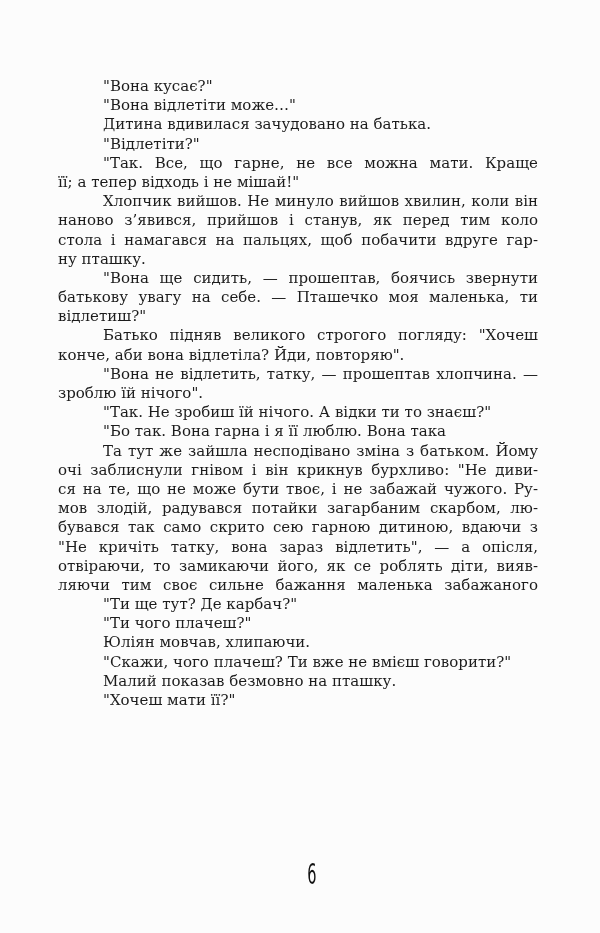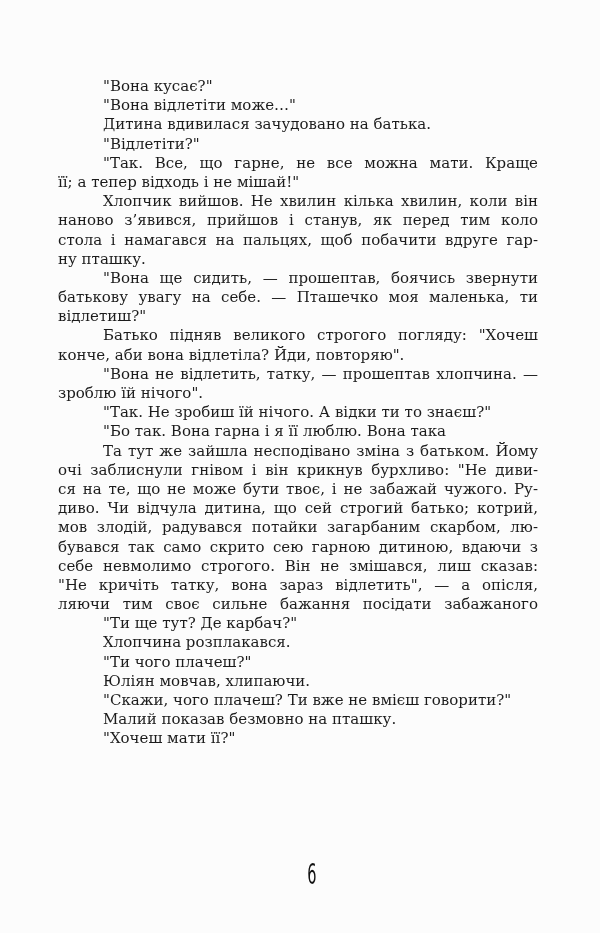--- a/index.html
+++ b/index.html
@@ -59,44 +59,42 @@
 <body>
 
 <div class="book-page">
   <div class="text-block">
       <div class="line i">"Вона кусає?"</div>
       <div class="line i">"Вона відлетіти може…"</div>
       <div class="line i">Дитина вдивилася зачудовано на батька.</div>
       <div class="line i">"Відлетіти?"</div>
       <div class="line i j">"Так. Все, що гарне, не все можна мати. Краще залиши</div>
       <div class="line">її; а тепер відходь і не мішай!"</div>
-      <div class="line i j">Хлопчик вийшов. Не хвилин кілька хвилин, коли він</div>
+      <div class="line i j">Хлопчик вийшов. Не минуло вийшов хвилин, коли він</div>
       <div class="line j">наново з’явився, прийшов і станув, як перед тим коло</div>
       <div class="line j">стола і намагався на пальцях, щоб побачити вдруге гар-</div>
       <div class="line">ну пташку.</div>
       <div class="line i j">"Вона ще сидить, — прошептав, боячись звернути</div>
       <div class="line j">батькову увагу на себе. — Пташечко моя маленька, ти</div>
       <div class="line">відлетиш?"</div>
       <div class="line i j">Батько підняв великого строгого погляду: "Хочеш</div>
       <div class="line">конче, аби вона відлетіла? Йди, повторяю".</div>
       <div class="line i j">"Вона не відлетить, татку, — прошептав хлопчина. —</div>
       <div class="line">зроблю їй нічого".</div>
       <div class="line i">"Так. Не зробиш їй нічого. А відки ти то знаєш?"</div>
       <div class="line i">"Бо так. Вона гарна і я її люблю. Вона така гарнесенька".</div>
       <div class="line i j">Та тут же зайшла несподівано зміна з батьком. Йому</div>
       <div class="line j">очі заблиснули гнівом і він крикнув бурхливо: "Не диви-</div>
       <div class="line j">ся на те, що не може бути твоє, і не забажай чужого. Ру-</div>
-      <div class="line j">диво. Чи відчула дитина, що сей строгий батько; котрий,</div>
       <div class="line j">мов злодій, радувався потайки загарбаним скарбом, лю-</div>
       <div class="line j">бувався так само скрито сею гарною дитиною, вдаючи з</div>
-      <div class="line j">себе невмолимо строгого. Він не змішався, лиш сказав:</div>
       <div class="line j">"Не кричіть татку, вона зараз відлетить", — а опісля,</div>
-      <div class="line j">ляючи тим своє сильне бажання посідати забажаного</div>
+      <div class="line j">отвіраючи, то замикаючи його, як се роблять діти, вияв-</div>
+      <div class="line j">ляючи тим своє сильне бажання маленька забажаного</div>
       <div class="line i">"Ти ще тут? Де карбач?"</div>
-      <div class="line i">Хлопчина розплакався.</div>
       <div class="line i">"Ти чого плачеш?"</div>
       <div class="line i">Юліян мовчав, хлипаючи.</div>
       <div class="line i">"Скажи, чого плачеш? Ти вже не вмієш говорити?"</div>
       <div class="line i">Малий показав безмовно на пташку.</div>
       <div class="line i">"Хочеш мати її?"</div>
     </div>
   <div class="page-number-wrap">
     <span class="page-number">6</span>
   </div>
 </div>

